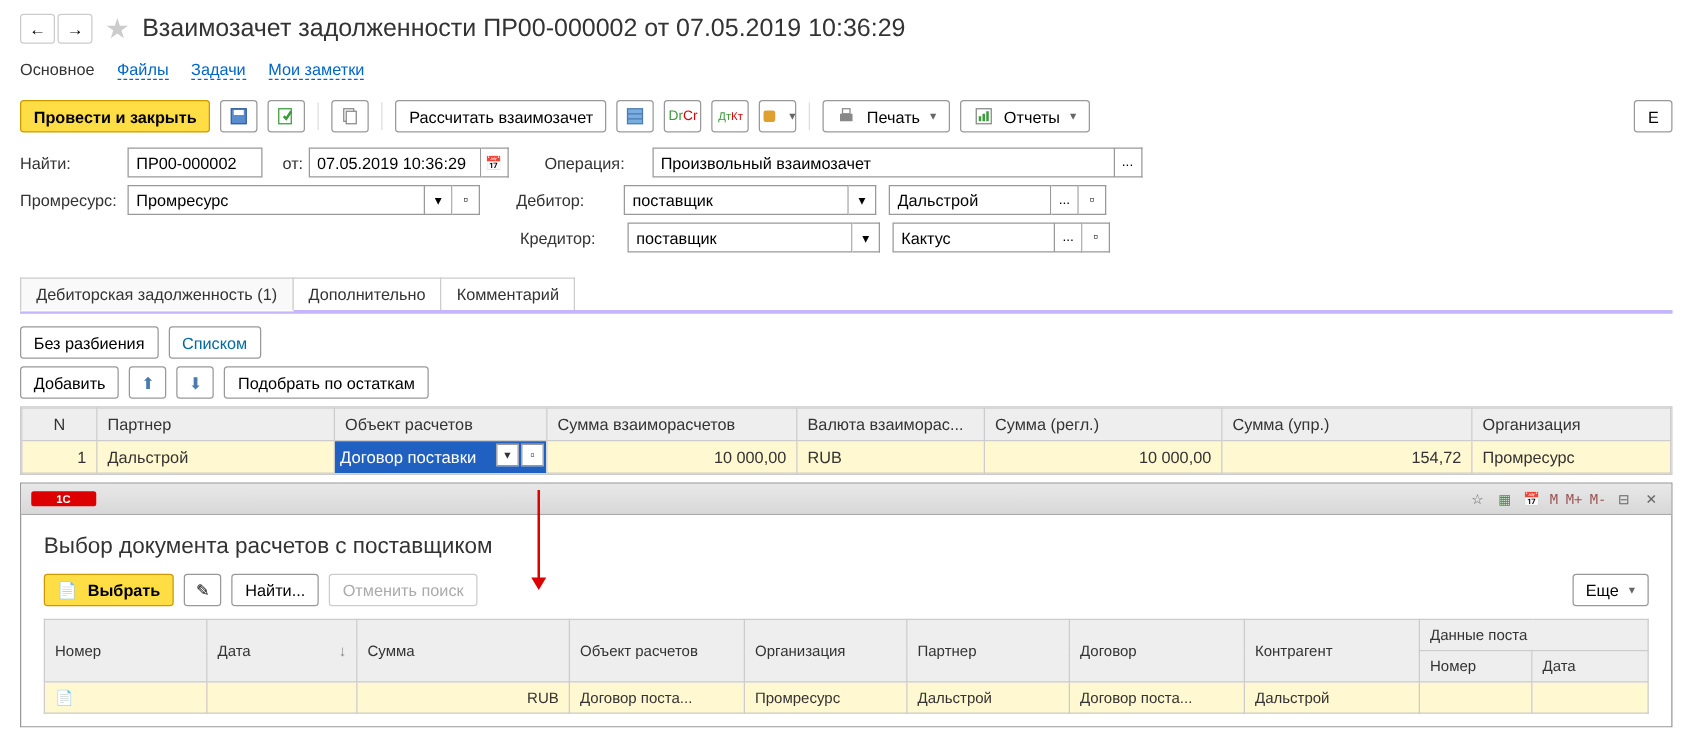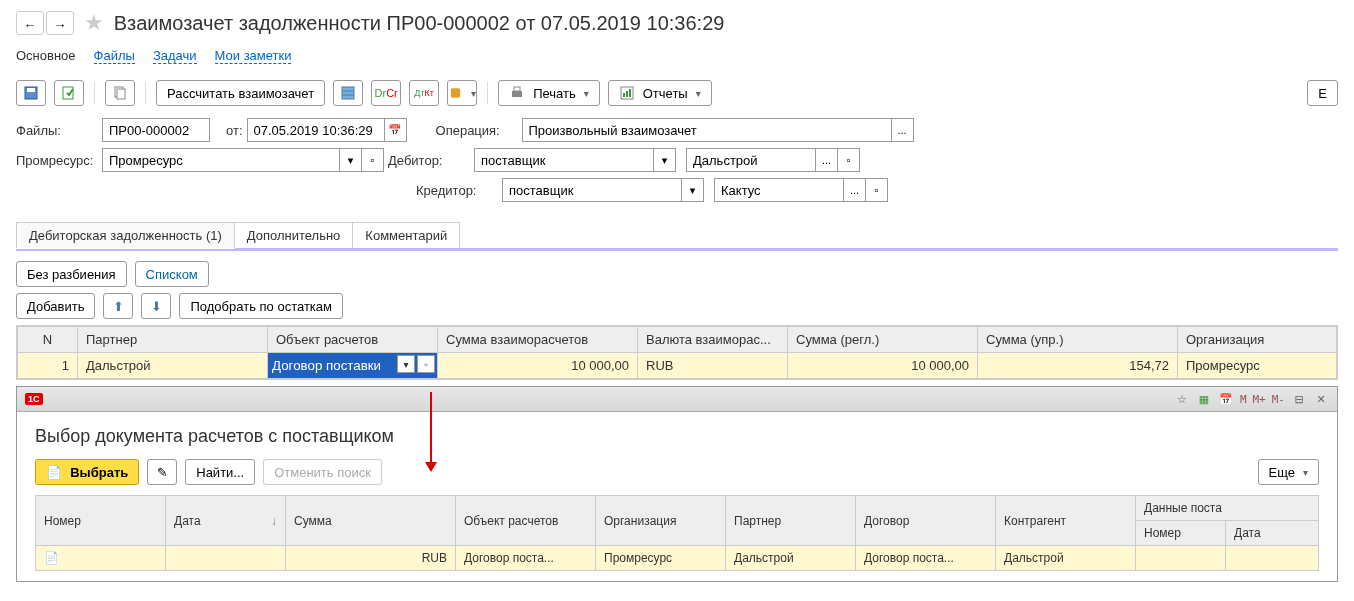--- a/index.html
+++ b/index.html
@@ -49,21 +49,21 @@
 .dialog-titlebar .spacer { flex: 1; }
 .tb-icon { width: 16px; height: 16px; display: inline-flex; align-items: center; justify-content: center; font-size: 11px; color: #666; cursor: pointer; }
 .dialog-content { padding: 14px 18px 10px; }
 .dialog-title { font-size: 18px; margin-bottom: 12px; }
 .dialog-tb { display: flex; gap: 8px; align-items: center; }
 .btn-disabled { color: #aaa; border-color: #ccc; }
 .dialog-table { margin-top: 10px; }
 .dialog-table th { background: #eee; font-weight: normal; font-size: 12px; }
 .dialog-table td { background: #fff8d0; font-size: 12px; }
 .icon-svg { width: 16px; height: 16px; }
-.logo-1c { background: #d00; color: #fff; font-size: 9px; padding: 1px 3px; border-radius: 2px; font-weight: bold; }
+.logo-1c { background: #d00; color: #fff; font-size: 9px; padding: 1px 20px; border-radius: 2px; font-weight: bold; }
 .mm { color: #955; font-size: 11px; font-family: monospace; cursor: pointer; }
 </style>
 </head>
 <body>
 
 <div class="header">
   <div class="nav-btns">
     <button class="nav-btn">←</button>
     <button class="nav-btn">→</button>
   </div>
@@ -72,20 +72,21 @@
 </div>
 
 <div class="links">
   <a href="#" class="active">Основное</a>
   <a href="#">Файлы</a>
   <a href="#">Задачи</a>
   <a href="#">Мои заметки</a>
 </div>
 
 <div class="toolbar">
+  <button class="btn btn-yellow">Провести и закрыть</button>
   <button class="btn btn-icon">
       <svg class="icon-svg" viewBox="0 0 16 16">
         <rect x="2" y="2" width="12" height="12" fill="#5a8dd0" stroke="#2a5a9a"></rect>
         <rect x="4" y="3" width="8" height="4" fill="#fff"></rect>
       </svg>
     </button>
   <button class="btn btn-icon">
       <svg class="icon-svg" viewBox="0 0 16 16">
         <rect x="2" y="2" width="10" height="12" fill="#fff" stroke="#3a9c3a"></rect>
         <path d="M 6 8 L 8 10 L 12 4" stroke="#3a9c3a" fill="none" stroke-width="2"></path>
@@ -134,41 +135,41 @@
         <rect x="10" y="4" width="2" height="8" fill="#3a9c3a"></rect>
       </svg>
       <span>Отчеты</span>
     </button>
   <div class="spacer"></div>
   <button class="btn">Е</button>
 </div>
 
 <div class="form-rows">
   <div class="form-row">
-    <span class="form-label">Файлы:</span>
+    <span class="form-label">Найти:</span>
     <input class="input" style="width: 108px;" value="ПР00-000002">
     <span style="margin-left:12px">от:</span>
     <div class="input-with-btn">
       <input class="input" style="width: 138px;" value="07.05.2019 10:36:29">
       <button class="input-btn">📅</button>
     </div>
     <span class="form-label-wide" style="margin-left:25px">Операция:</span>
     <div class="input-with-btn">
       <input class="input" style="width: 370px;" value="Произвольный взаимозачет">
       <button class="input-btn">...</button>
     </div>
   </div>
   <div class="form-row">
     <span class="form-label">Промресурс:</span>
     <div class="input-with-btn">
       <input class="input" style="width: 238px;" value="Промресурс">
       <button class="input-btn">▾</button>
       <button class="input-btn">▫</button>
     </div>
-    <span class="form-label-wide" style="">Дебитор:</span>
+    <span class="form-label-wide" style="margin-left:25px">Дебитор:</span>
     <div class="input-with-btn">
       <input class="input" style="width: 180px;" value="поставщик">
       <button class="input-btn">▾</button>
     </div>
     <div class="input-with-btn" style="margin-left:6px">
       <input class="input" style="width: 130px;" value="Дальстрой">
       <button class="input-btn">...</button>
       <button class="input-btn">▫</button>
     </div>
   </div>

